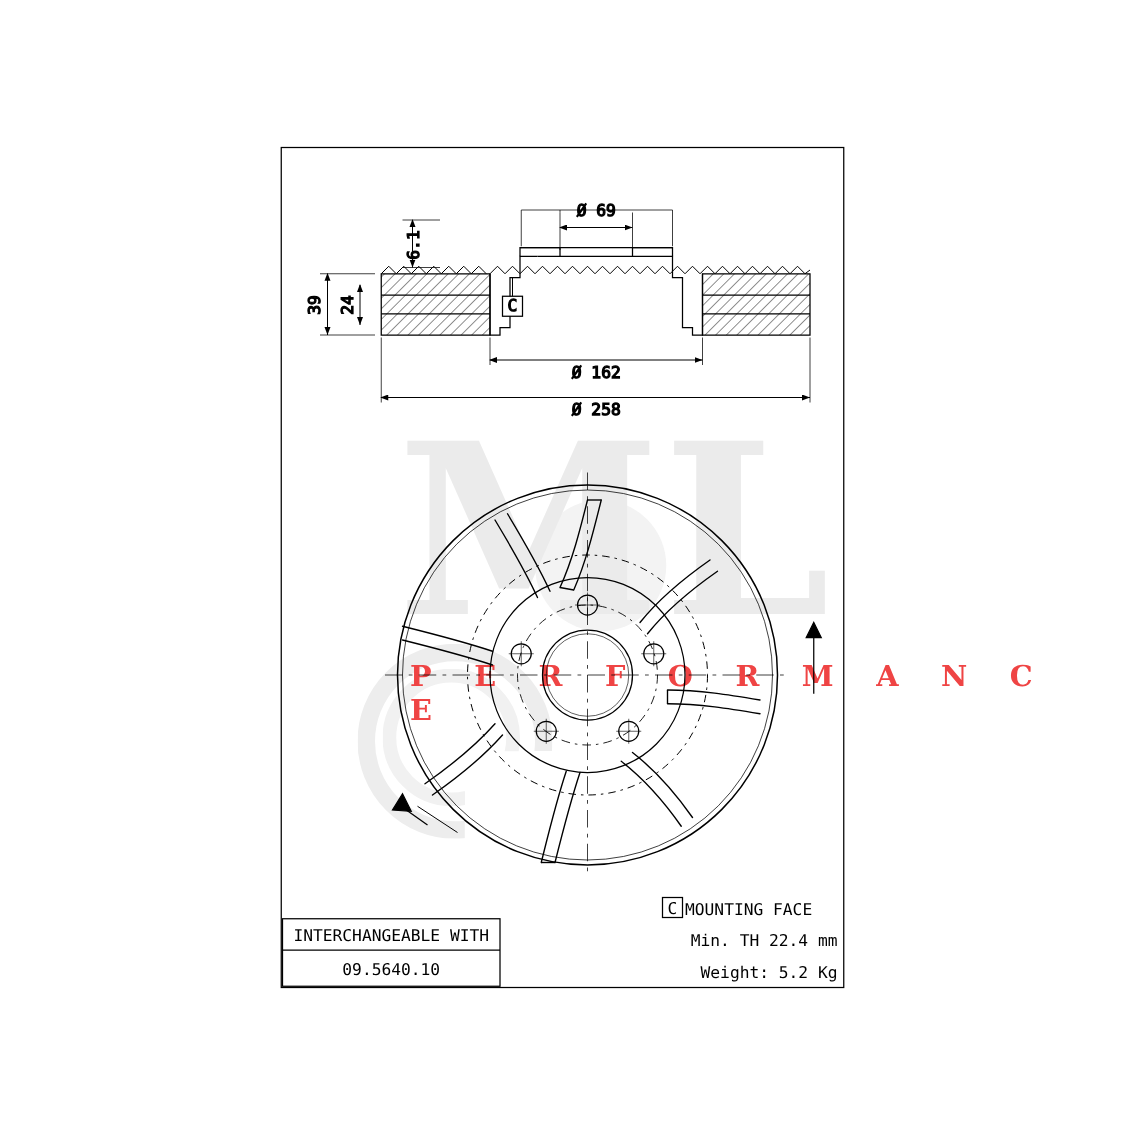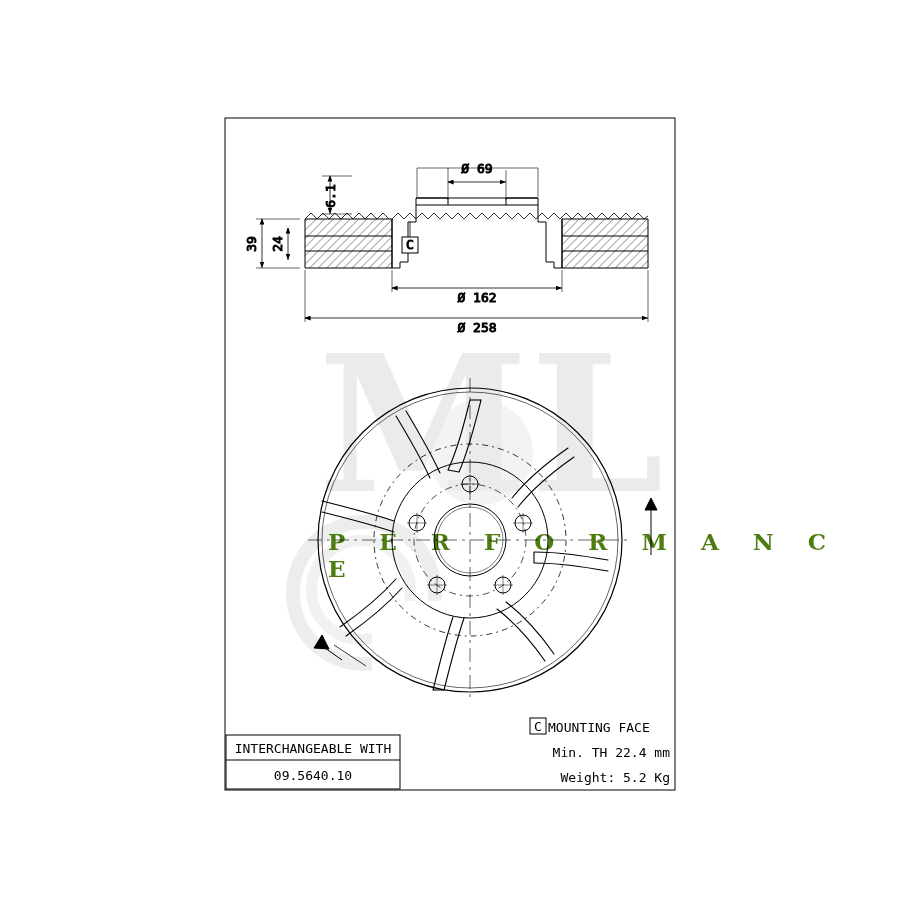--- a/index.html
+++ b/index.html
@@ -40,21 +40,21 @@
     left: 290px;
     top: 330px;
     font-size: 190px;
     line-height: 190px;
   }
   .wm-sub {
     left: 300px;
     top: 528px;
     font-size: 23px;
     letter-spacing: 13px;
-    color: #4d7c0f;
+    color: #ef4444;
   }
   .wm-ring {
     position: absolute;
     left: 258px;
     top: 515px;
     width: 128px;
     height: 128px;
     border-radius: 50%;
     border: 14px solid #ededed;
     clip-path: polygon(0 0, 100% 0, 100% 55%, 55% 55%, 55% 100%, 0 100%);

